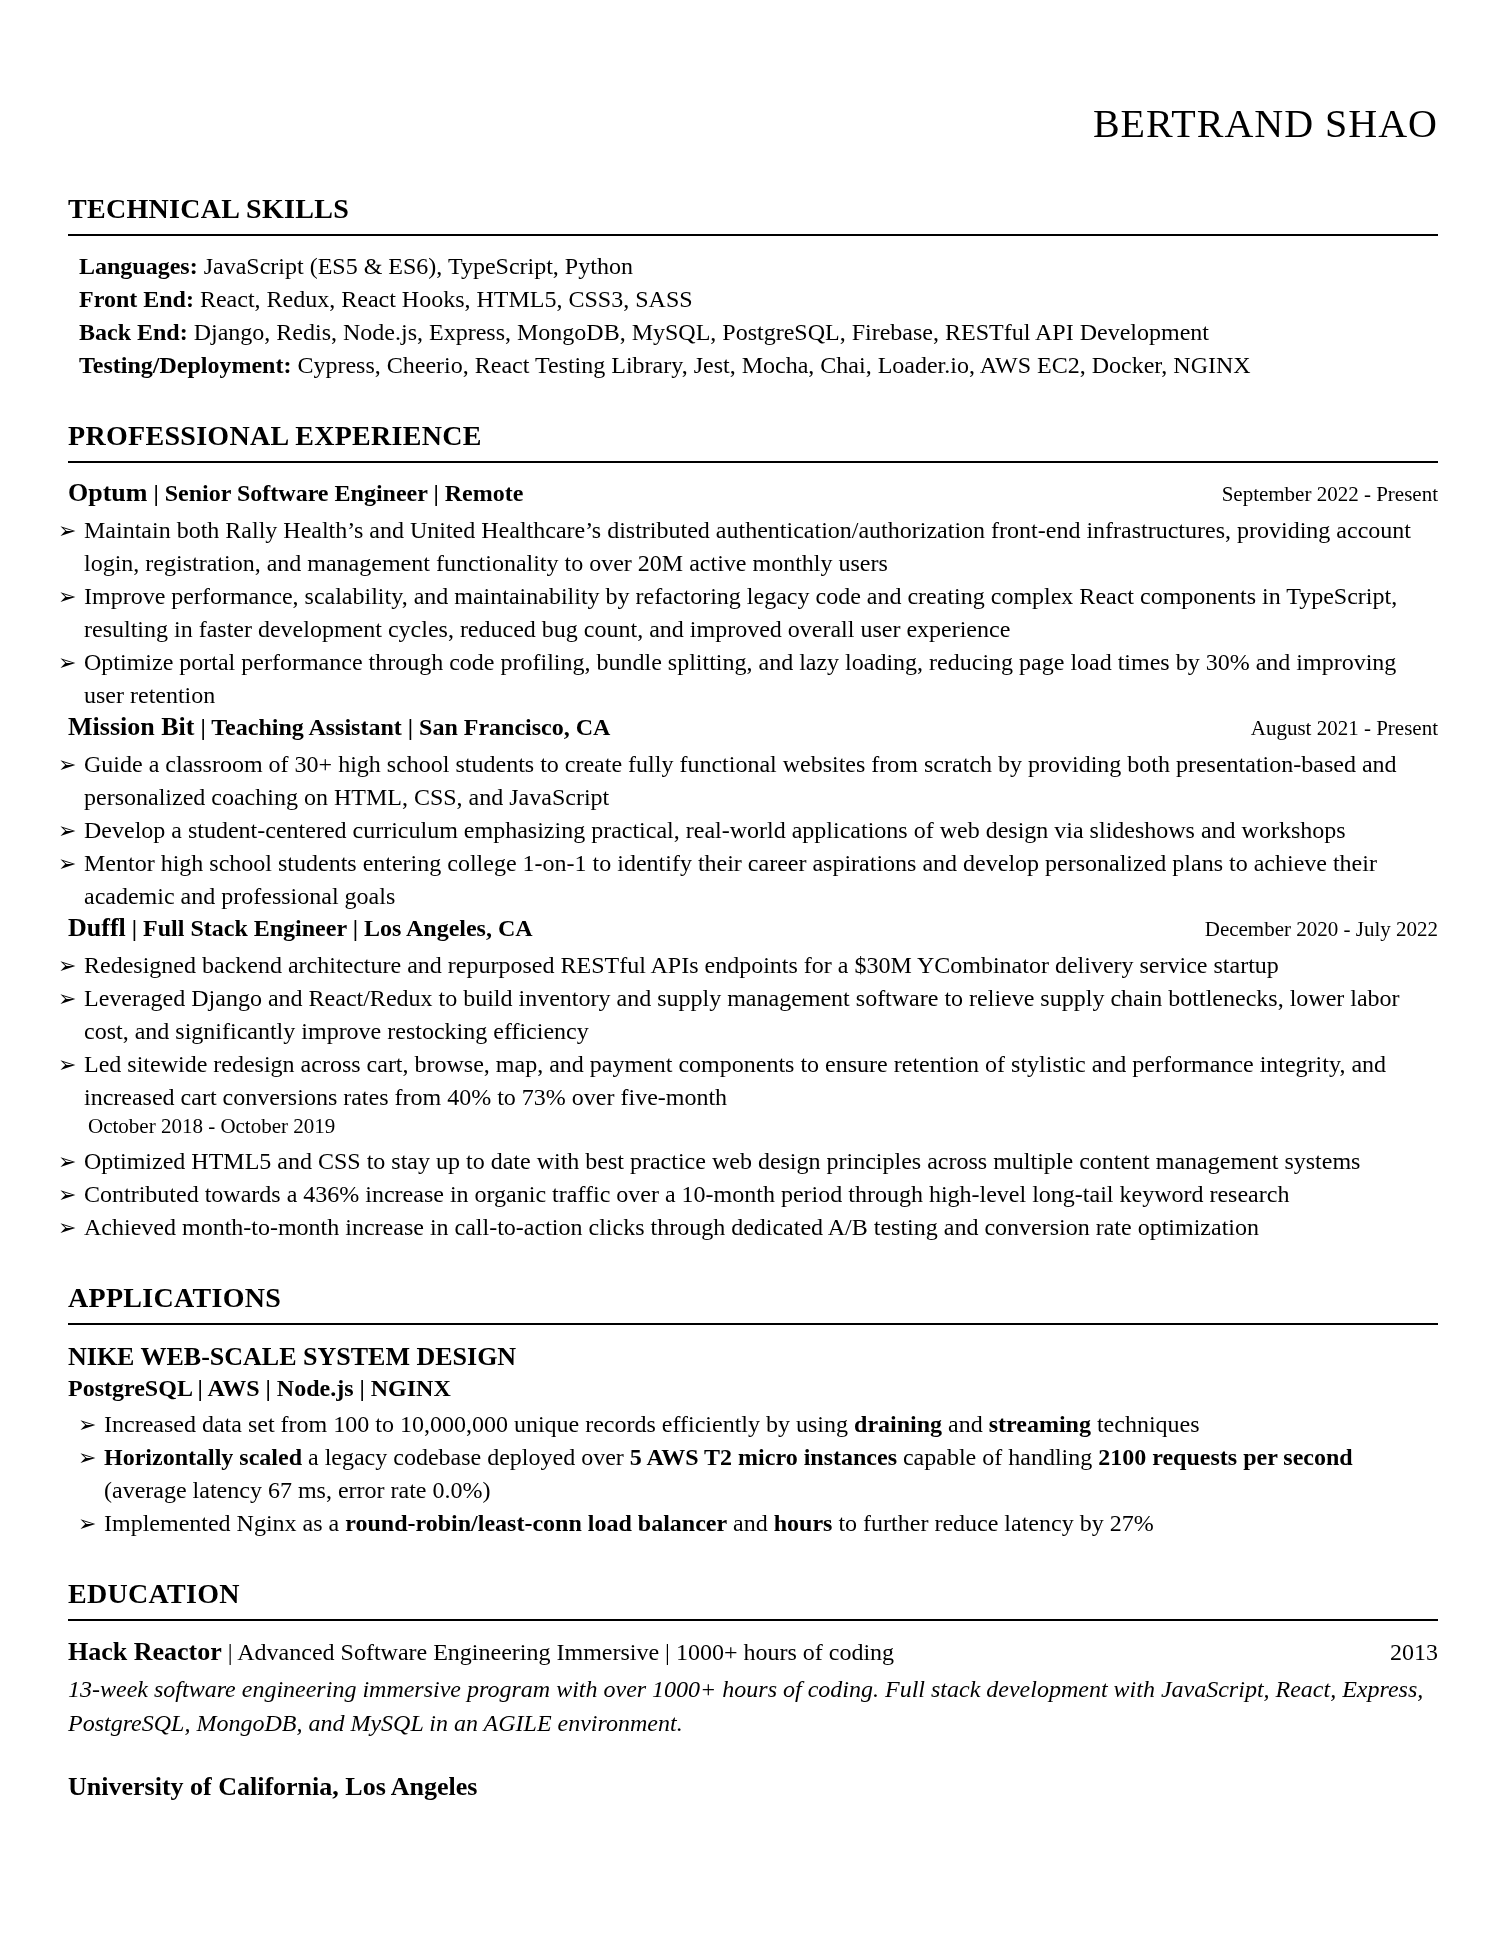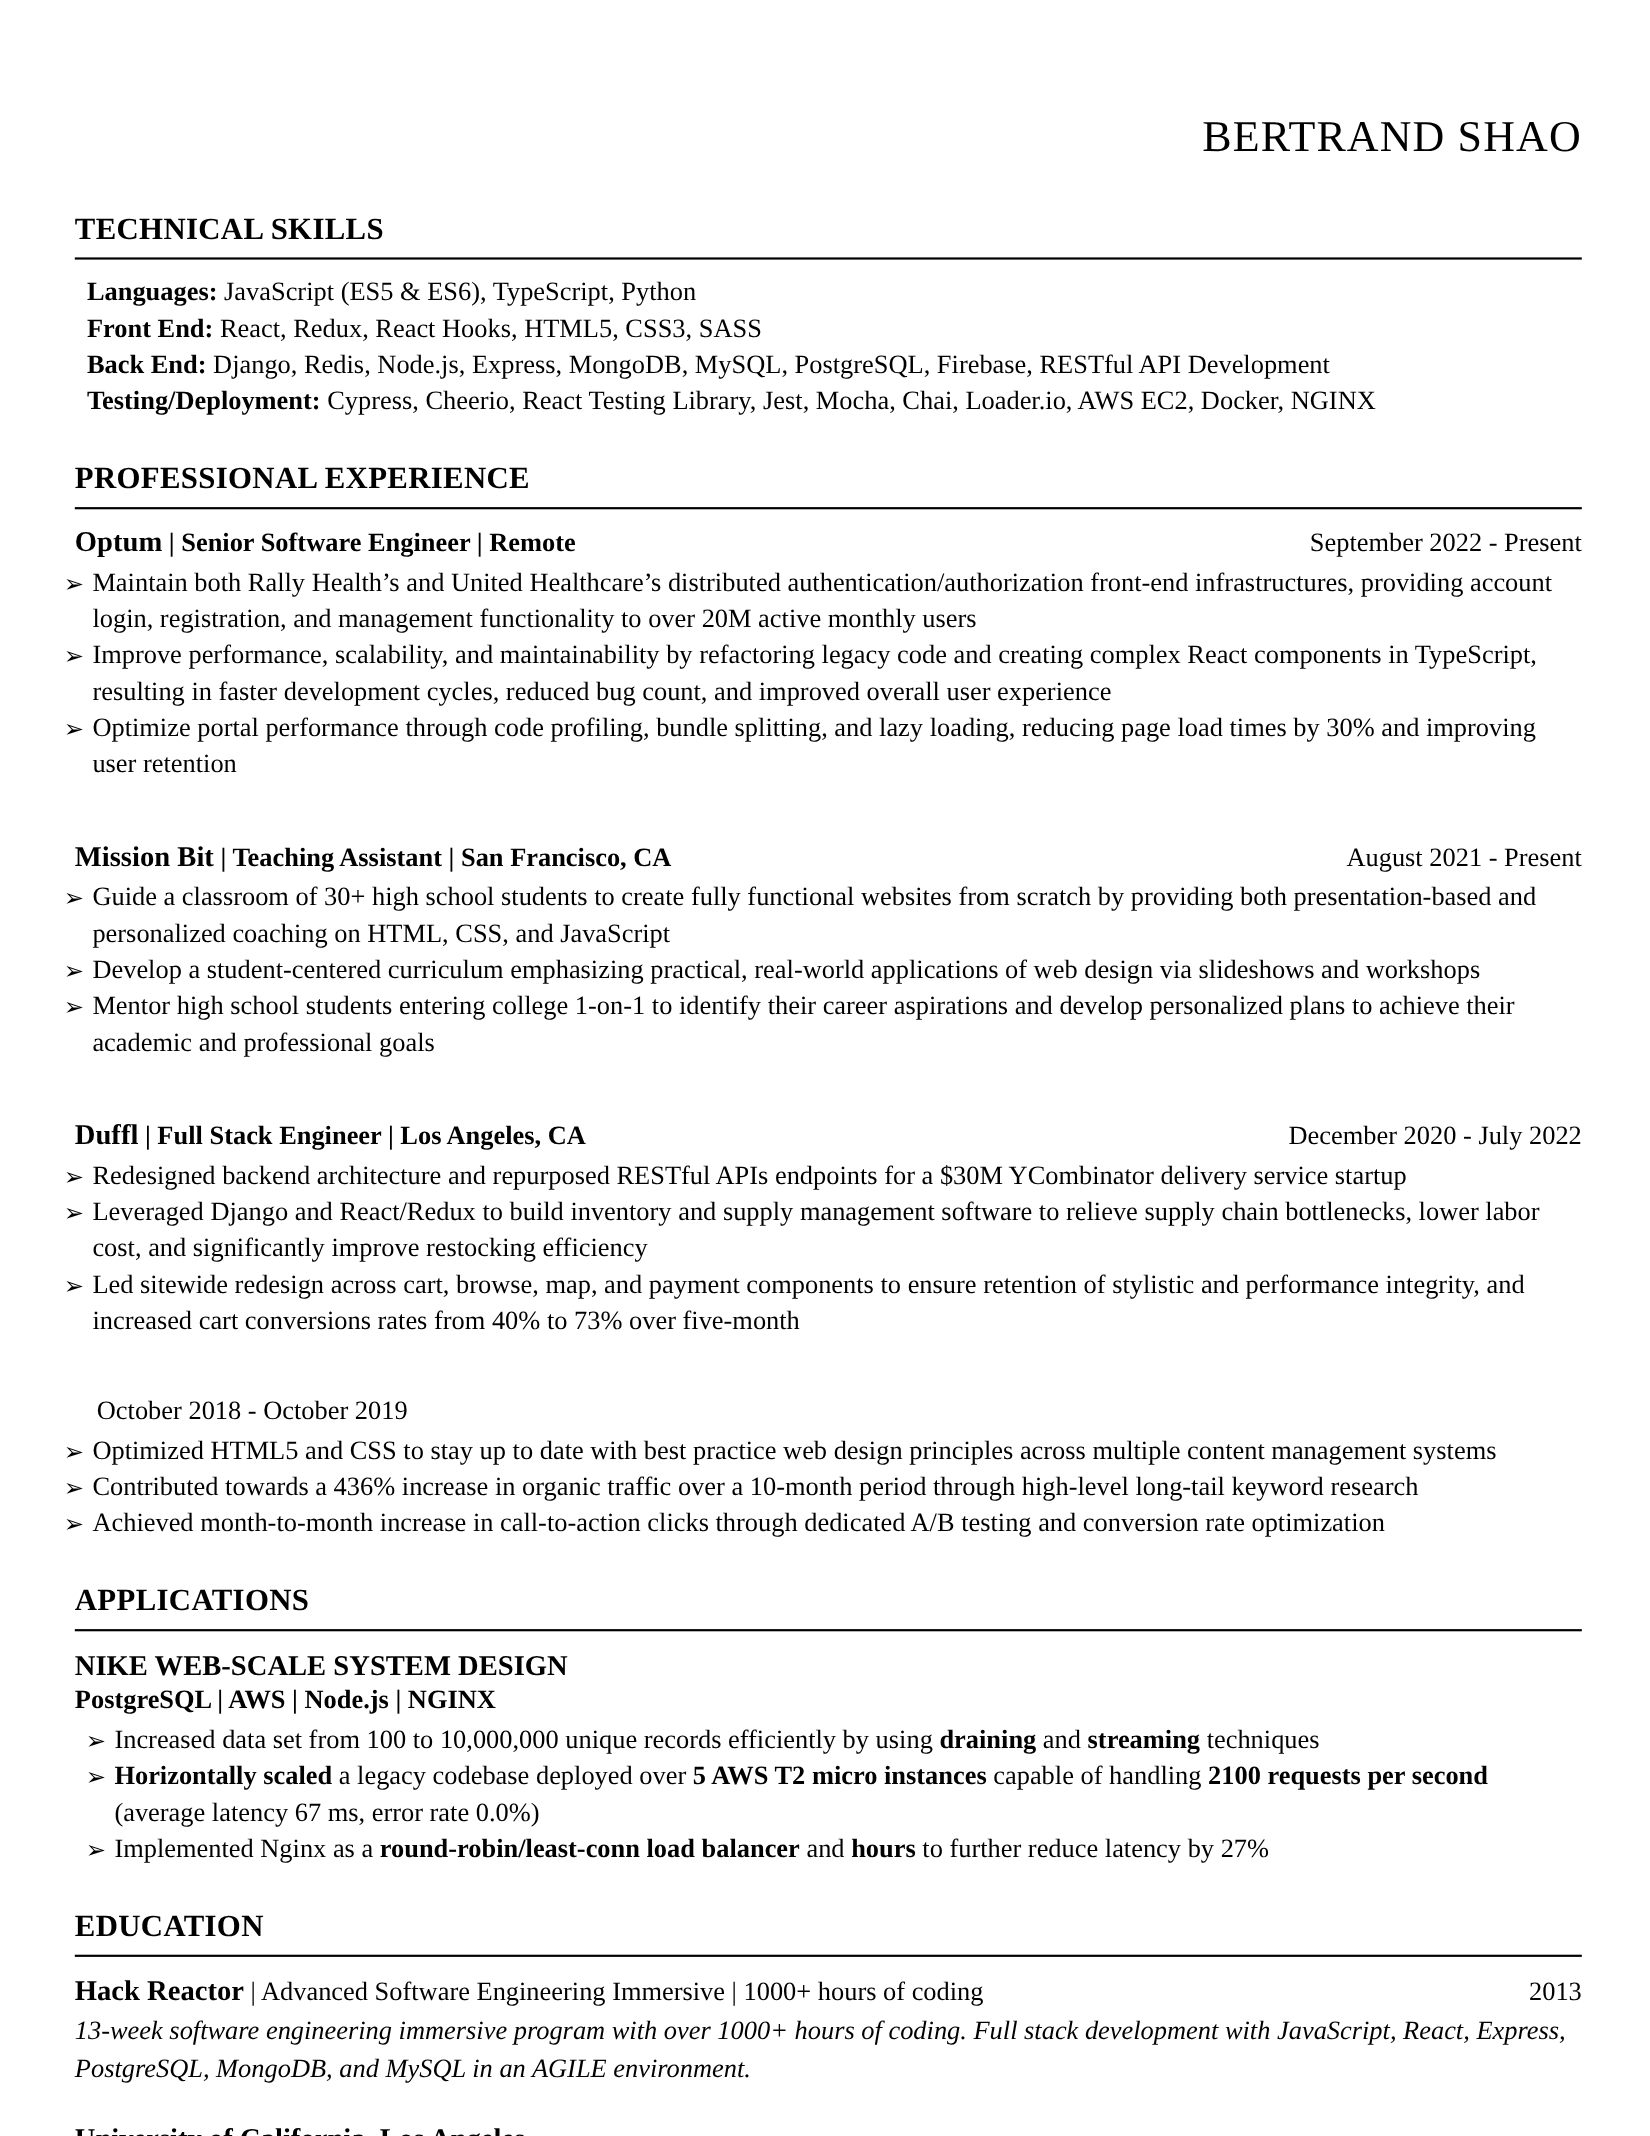--- a/index.html
+++ b/index.html
@@ -32,27 +32,27 @@
   .rule {
     height: 0;
     border-bottom: 2.5px solid #000;
     margin-top: 9px;
   }
   
   .skills-list { margin: 14px 0 0 11px; }
   .skill-row { font-size: 24px; line-height: 33px; }
   .skill-label { font-weight: 700; }
   
-  .job { margin-top: 52px; }
+  .job { }
   .job.first { margin-top: 15px; }
   .job-header { display: flex; justify-content: space-between; align-items: baseline; }
   .job-title-line { flex: 1 1 auto; }
   .company { font-size: 26px; font-weight: 700; }
   .role { font-size: 24px; font-weight: 700; }
-  .dates { font-size: 24px; white-space: nowrap; padding-left: 20px; }
+  .dates { font-size: 21px; white-space: nowrap; padding-left: 20px; }
   .bullets { margin-top: 6px; margin-left: -10px; }
   .bullet { display: flex; font-size: 24px; line-height: 33px; }
   .marker { flex: 0 0 26px; font-size: 22px; line-height: 33px; }
   .bullet-text { flex: 1 1 auto; }
   
   .project-title { font-size: 26px; font-weight: 700; margin-top: 17px; }
   .project-stack { font-size: 24px; font-weight: 700; margin-top: 3px; }
   .bullets.indented { margin-left: 10px; }
   
   .edu-entry { margin-top: 16px; }

